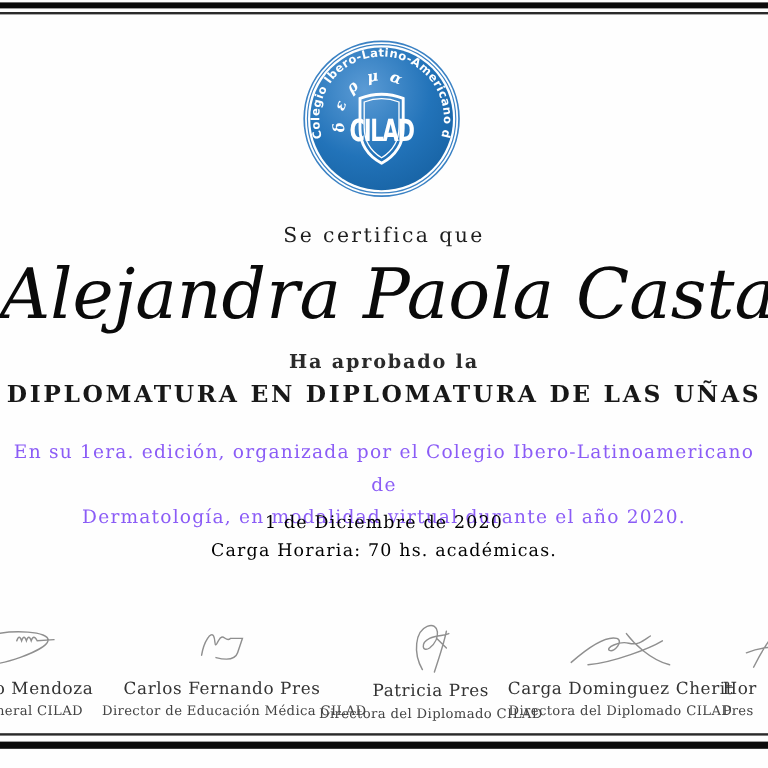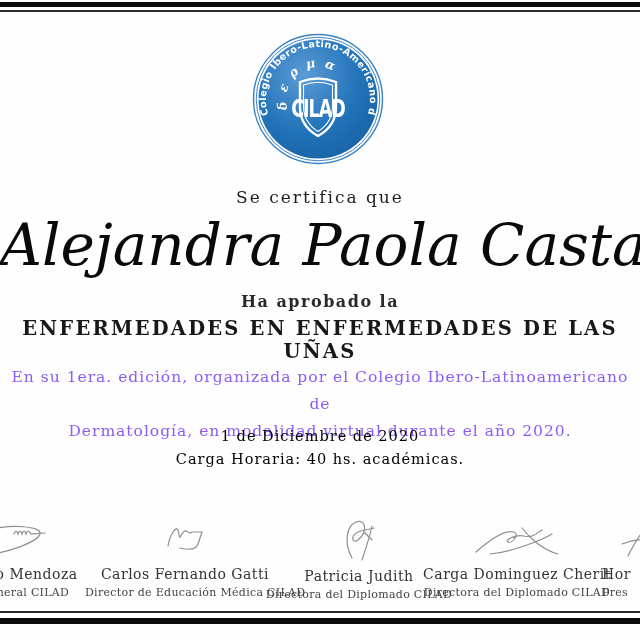--- a/index.html
+++ b/index.html
@@ -72,51 +72,51 @@
       </text>
       <path d="M 48,49 Q 66,42 84,49 L 84,74 Q 84,93 66,103 Q 48,93 48,74 Z" fill="none" stroke="#ffffff" stroke-width="2.4"></path>
       <path d="M 51.5,52 Q 66,46.5 80.5,52 L 80.5,73 Q 80.5,89.5 66,98.5 Q 51.5,89.5 51.5,73 Z" fill="none" stroke="#ffffff" stroke-width="1.1"></path>
       <text x="66" y="58" text-anchor="middle" transform="scale(1,1.45)" font-family="DejaVu Sans, sans-serif" font-weight="bold" font-size="17.5" fill="#ffffff" letter-spacing="-1">CILAD</text>
     </svg>
   </div>
 
   <div class="row intro">Se certifica que</div>
   <div class="row recipient">Alejandra Paola Castañeda Contreras</div>
   <div class="row approval">Ha aprobado la</div>
-  <div class="row course-title">ENFERMEDADES EN ENFERMEDADES DE LAS UÑAS</div>
+  <div class="row course-title">DIPLOMATURA EN DIPLOMATURA DE LAS UÑAS</div>
   <div class="row desc">
     <div>En su 1era. edición, organizada por el Colegio Ibero-Latinoamericano de</div>
     <div>Dermatología, en modalidad virtual durante el año 2020.</div>
   </div>
   <div class="row when">
     <div>1 de Diciembre de 2020</div>
-    <div>Carga Horaria: 40 hs. académicas.</div>
+    <div>Carga Horaria: 70 hs. académicas.</div>
   </div>
 
   <div class="sig-col sig-1">
     <svg width="110" height="40" viewBox="0 0 110 40">
       <path class="squiggle" d="M18,30 C4,28 2,14 20,8 C40,2 72,4 70,12 C68,20 30,34 16,31 M44,12 q2,-6 4,0 q2,-6 4,0 q2,-6 4,0 q2,-6 5,0 l14,-1"></path>
     </svg>
     <div class="sig-name">lano Mendoza</div>
     <div class="sig-title">General CILAD</div>
   </div>
 
   <div class="sig-col sig-2">
     <svg width="90" height="40" viewBox="0 0 90 40">
       <path class="squiggle" d="M28,24 C30,12 36,4 38,8 C40,12 38,20 42,12 C46,4 48,14 52,10 L62,10 L58,22 C56,28 48,28 40,26"></path>
     </svg>
-    <div class="sig-name">Carlos Fernando Gatti</div>
+    <div class="sig-name">Carlos Fernando Pres</div>
     <div class="sig-title">Director de Educación Médica CILAD</div>
   </div>
 
   <div class="sig-col sig-3">
     <svg width="90" height="46" viewBox="0 0 90 46">
       <path class="squiggle" d="M38,40 C30,26 32,8 42,4 C52,0 54,14 44,22 C38,26 36,18 44,14 C50,11 56,12 60,10 M50,14 l8,8 M58,8 c-2,10 -6,22 -10,34"></path>
     </svg>
-    <div class="sig-name">Patricia Judith</div>
+    <div class="sig-name">Patricia Pres</div>
     <div class="sig-title">Directora del Diplomado CILAD</div>
   </div>
 
   <div class="sig-col sig-4">
     <svg width="110" height="38" viewBox="0 0 110 38">
       <path class="squiggle" d="M14,28 C30,14 44,6 52,8 C58,10 50,20 46,18 C42,16 54,10 62,12 C70,14 74,10 80,6 M60,4 C66,12 80,26 96,30 M90,10 c-10,6 -40,18 -62,20"></path>
     </svg>
     <div class="sig-name">Carga Dominguez Cherit</div>
     <div class="sig-title">Directora del Diplomado CILAD</div>
   </div>

